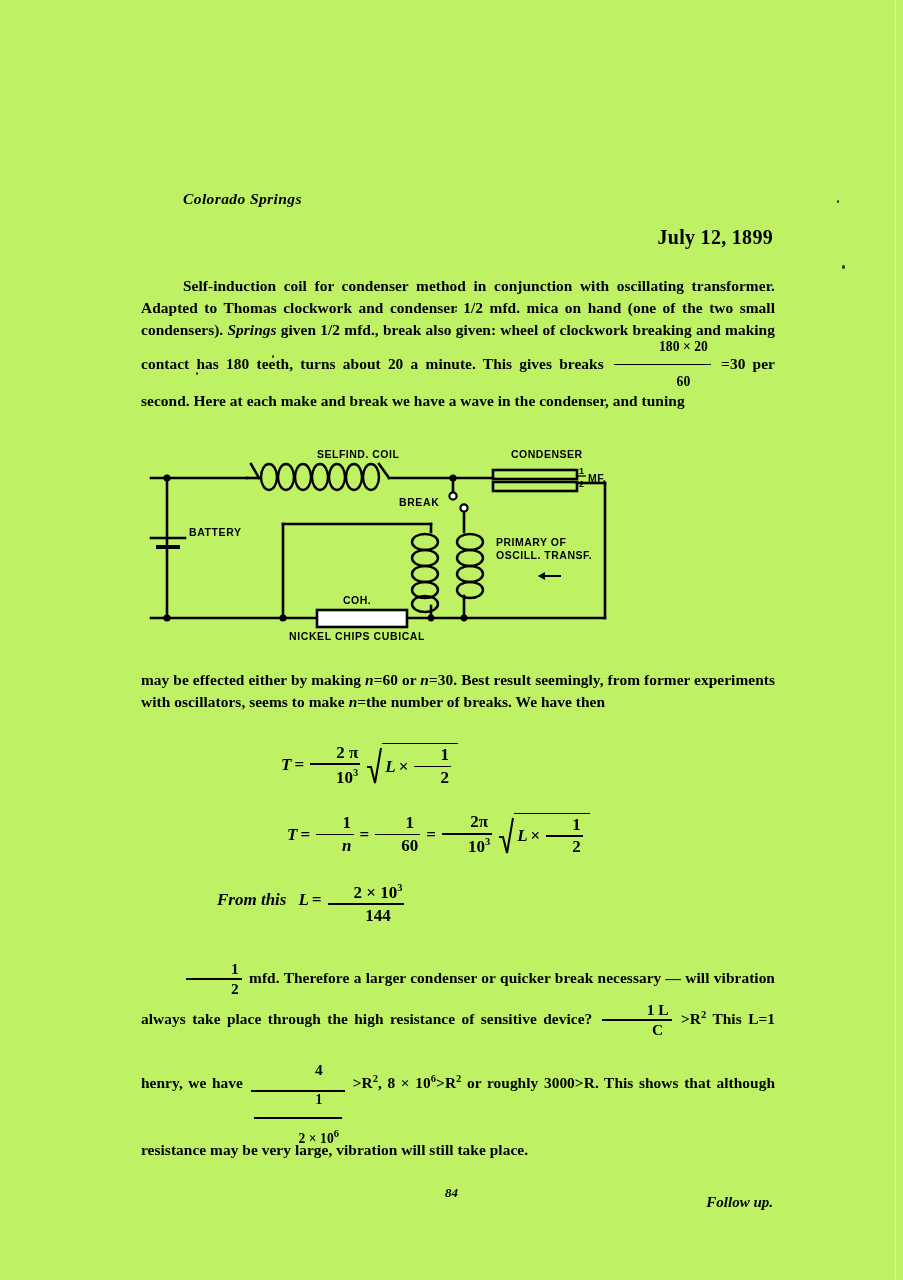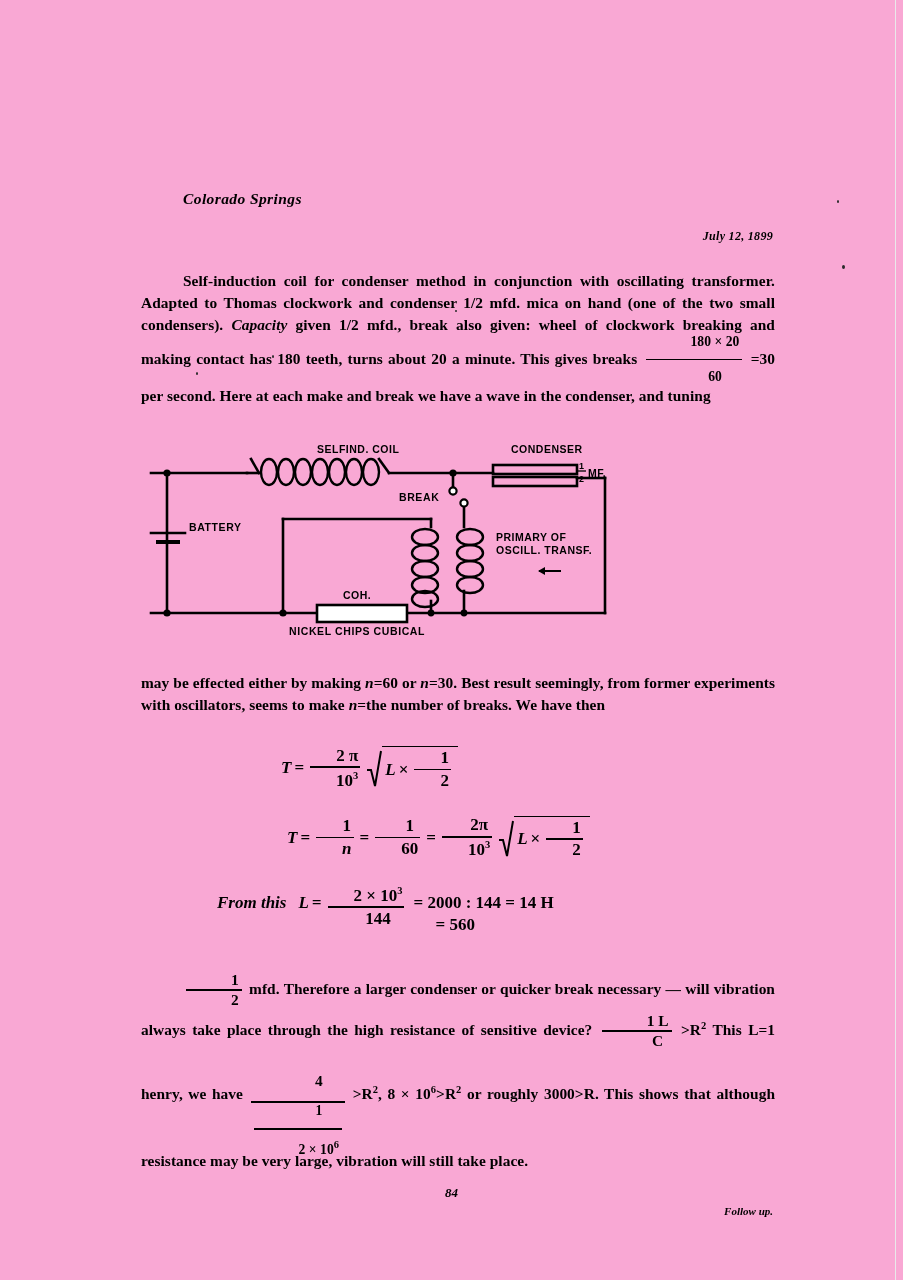--- a/index.html
+++ b/index.html
@@ -11,21 +11,21 @@
     width: 903px;
     height: 1280px;
     position: relative;
     font-family: "Liberation Serif", serif;
     color: #000000;
     overflow: hidden;
   }
   .page {
     position: absolute;
     inset: 0;
-    background: #f9a8d4;
+    background: #bef264;
   }
   
   .scan-edge {
     position: absolute;
     top: 0;
     right: 7px;
     width: 1px;
     height: 1280px;
     background: #e9e9e9;
   }
@@ -52,23 +52,22 @@
     margin-left: 42px;
   }
   .date-row {
     text-align: right;
     margin-top: 18px;
     padding-right: 2px;
   }
   .date {
     font-family: "Liberation Serif", serif;
     font-weight: bold;
-    font-size: 12px;
+    font-size: 20px;
     letter-spacing: .3px;
-    font-style: italic;
   }
 
   
   .para {
     font-family: "Liberation Serif", serif;
     font-weight: bold;
     font-size: 15.4px;
     line-height: 22px;
     text-align: justify;
     text-justify: inter-word;
@@ -181,21 +180,21 @@
 
   .sup { font-size: 10.5px; vertical-align: super; }
 
   
   .followup {
     text-align: right;
     margin-top: 26px;
     font-family: "Liberation Serif", serif;
     font-style: italic;
     font-weight: bold;
-    font-size: 11px;
+    font-size: 15px;
     padding-right: 2px;
   }
   .pageno {
     position: absolute;
     left: 0;
     right: 0;
     top: 1185px;
     text-align: center;
     font-family: "Liberation Serif", serif;
     font-style: italic;
@@ -217,21 +216,21 @@
 
   <div class="content">
 
     <div class="place">Colorado Springs</div>
     <div class="date-row">
       <span class="date">July 12, 1899</span>
     </div>
 
     <div class="para indent p1">
       <span>Self-induction coil for condenser method in conjunction with oscillating transformer. Adapted to Thomas clockwork and condenser 1/2 mfd. mica on hand (one of the two small condensers).</span>
-      <span class="ital">Capacity</span>
+      <span class="ital">Springs</span>
       <span>given 1/2 mfd., break also given: wheel of clockwork breaking and making contact has 180 teeth, turns about 20 a minute. This gives breaks</span>
       <span class="frac sm">
         <span class="num">180 × 20</span>
         <span class="bar"></span>
         <span class="den">60</span>
       </span>
       <span>=30</span>
       <span>per second. Here at each make and break we have a wave in the condenser, and tuning</span>
     </div>
 
@@ -337,21 +336,21 @@
 
         <text x="355" y="100" font-family="Liberation Sans, sans-serif" font-size="10.5" font-weight="bold" letter-spacing="0.5" fill="#000">PRIMARY OF</text>
         <text x="355" y="113" font-family="Liberation Sans, sans-serif" font-size="10.5" font-weight="bold" letter-spacing="0.5" fill="#000">OSCILL. TRANSF.</text>
 
         <text x="202" y="158" font-family="Liberation Sans, sans-serif" font-size="10.5" font-weight="bold" letter-spacing="0.5" fill="#000">COH.</text>
 
         <text x="148" y="194" font-family="Liberation Sans, sans-serif" font-size="10.5" font-weight="bold" letter-spacing="0.6" fill="#000">NICKEL  CHIPS  CUBICAL</text>
       </svg>
     </div>
 
-    <div class="para" style="margin-top:36px;">
+    <div class="para" style="margin-top:28px;">
       <span>may be effected either by making</span>
       <span class="mathvar">n</span><span>=60 or</span>
       <span class="mathvar">n</span><span>=30. Best result seemingly, from former experiments with oscillators, seems to make</span>
       <span class="mathvar">n</span><span>=the number of breaks. We have then</span>
     </div>
 
     <div class="eqblock">
 
       <div class="eq eq1">
         <span class="it">T</span>
@@ -418,24 +417,20 @@
       </div>
 
       <div class="eq eq3">
         <span class="eq3-left">From  this</span>
         <span class="eq3-left it" style="margin-left:12px;">L</span>
         <span class="eq3-left op">=</span>
         <span class="vfrac">
           <span class="num"><span>2 × 10</span><span class="sup">3</span></span>
           <span class="bar"></span>
           <span class="den">144</span>
-        </span>
-        <span class="eq3-tail">
-          <span class="row1">= 2000 : 144 = 14 H</span>
-          <span class="row2">=  560</span>
         </span>
       </div>
     </div>
 
     <div class="para indent tall-line" style="margin-top:36px;">
       <span class="frac">
         <span class="num">1</span>
         <span class="bar"></span>
         <span class="den">2</span>
       </span>

